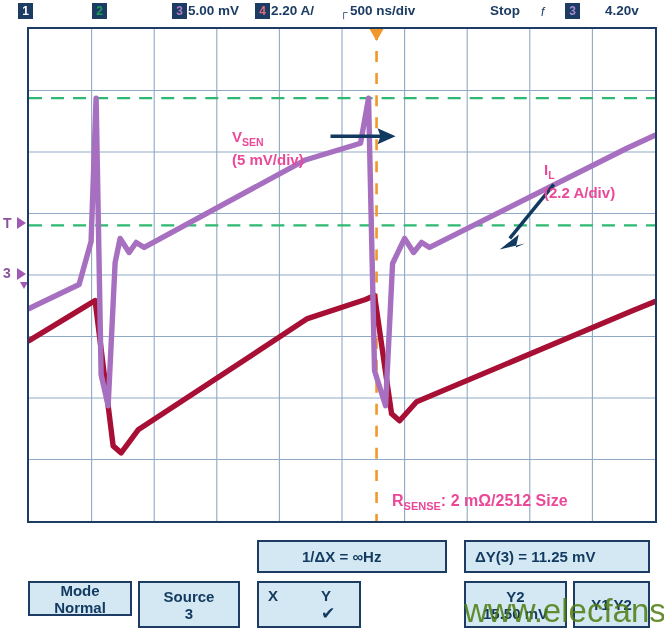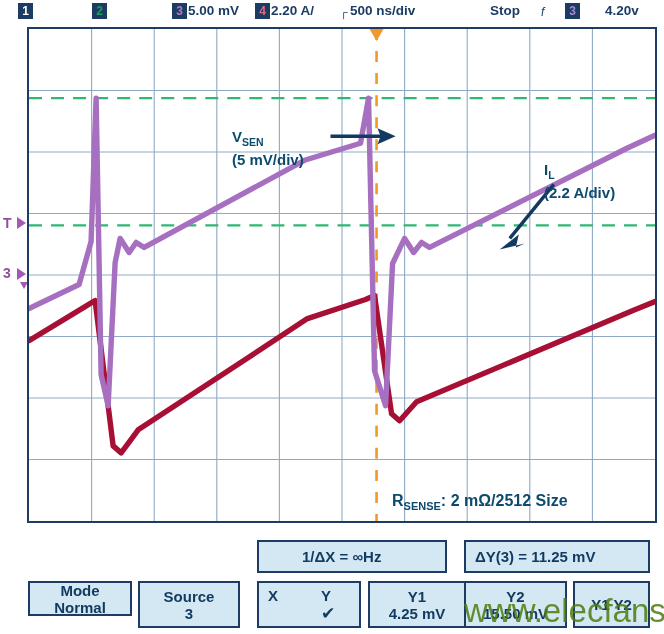--- a/index.html
+++ b/index.html
@@ -72,21 +72,21 @@
     position:absolute;width:0;height:0;
     border-left:4px solid transparent;
     border-right:4px solid transparent;
     border-top:7px solid #a259b5;
   }
 
   
   .anno{
     position:absolute;
     font-size:15px;font-weight:bold;
-    color:#0c4a6e;line-height:17px;
+    color:#ec4899;line-height:17px;
     white-space:nowrap;
   }
   .anno sub{font-size:10.5px;font-weight:bold;}
   .anno .sub2{font-size:11px;font-weight:bold;}
 
   
   .readout{
     position:absolute;left:28px;top:540px;
     width:622px;height:88px;
   }
@@ -231,24 +231,20 @@
       <span class="row2">Source</span>
       <span class="row2">3</span>
     </div>
 
     <div class="cell" style="left:229px;top:41px;width:104px;height:47px;padding:0;position:absolute;">
       <span style="position:absolute;left:9px;top:4px;">X</span>
       <span style="position:absolute;left:62px;top:4px;">Y</span>
       <span style="position:absolute;left:62px;top:22px;font-size:17px;">✔</span>
     </div>
 
-    <div class="cell c2" style="left:340px;top:41px;width:98px;height:47px;">
-      <span class="row2">Y1</span>
-      <span class="row2">4.25 mV</span>
-    </div>
 
     <div class="cell c2" style="left:436px;top:41px;width:103px;height:47px;">
       <span class="row2">Y2</span>
       <span class="row2">15.50 mV</span>
     </div>
 
     <div class="cell c2" style="left:545px;top:41px;width:77px;height:47px;">
       <span class="row2">Y1 Y2</span>
     </div>
   </div>

